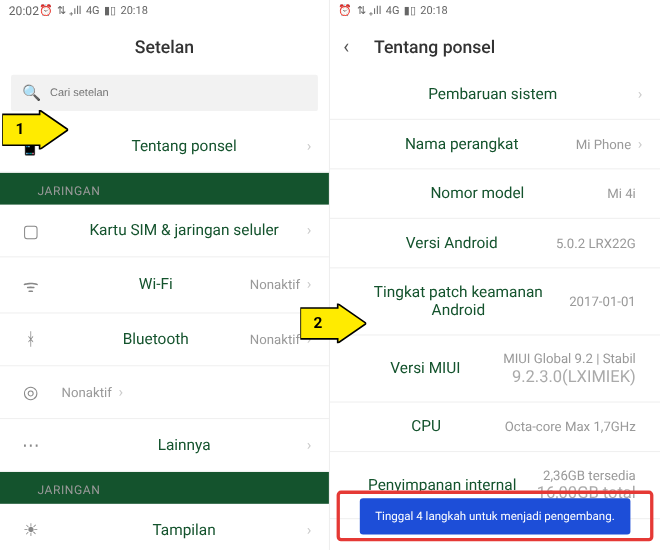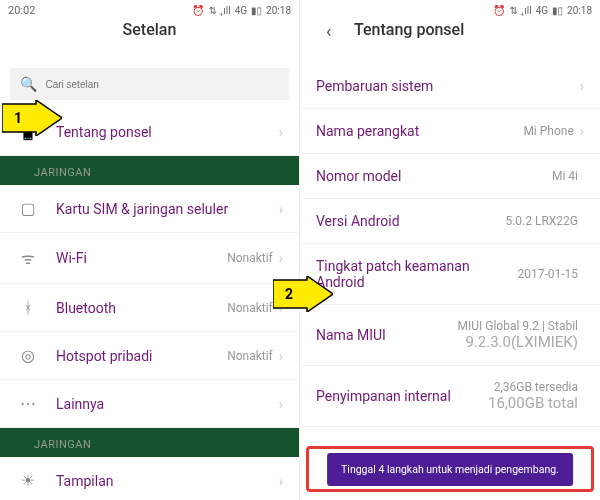--- a/index.html
+++ b/index.html
@@ -1,42 +1,42 @@
 <!DOCTYPE html>
 <html><head>
 <meta charset="utf-8">
 <style>
   * { box-sizing: border-box; margin: 0; padding: 0; }
   body { font-family: -apple-system, Roboto, Arial, sans-serif; background: #fff; width: 600px; height: 500px; overflow: hidden; position: relative; }
   .phones { display: flex; width: 600px; height: 500px; }
   .phone { width: 300px; height: 500px; background: #fff; position: relative; overflow: hidden; border-right: 1px solid #eee; }
   .phone:last-child { border-right: none; }
-  .statusbar { height: 20px; display: flex; align-items: center; justify-content: space-between; padding: 0 8px; font-size: 11px; color: #666; }
+  .statusbar { height: 20px; display: flex; align-items: center; padding: 0 8px; font-size: 11px; color: #666; }
   .statusbar .icons { display: flex; align-items: center; gap: 4px; }
   .statusbar .icons span { font-size: 10px; }
-  .header { height: 44px; display: flex; padding: 0 26px; }
+  .header { height: 44px; display: flex; align-items: center; padding: 0 12px; }
   .header .back { width: 20px; color: #555; font-size: 18px; }
   .header .title { flex: 1; text-align: center; font-size: 16px; color: #333; font-weight: 500; }
   .header.left .title { text-align: center; }
   .header.sub .title { text-align: left; padding-left: 8px; font-weight: 500; }
   .search { margin: 4px 10px 8px; background: #f2f2f2; border-radius: 2px; display: flex; align-items: center; padding: 8px 10px; }
   .search .sicon { color: #bbb; font-size: 14px; margin-right: 8px; }
   .search input { border: none; background: transparent; outline: none; font-size: 10px; color: #999; width: 100%; }
   .row { display: flex; align-items: center; padding: 14px 16px; border-bottom: 1px solid #f0f0f0; position: relative; }
   .row .icon { width: 24px; margin-right: 16px; color: #888; font-size: 16px; display: flex; justify-content: center; }
-  .row .label { flex: 1; font-size: 14px; color: #701a75; }
+  .row .label { flex: 1; font-size: 14px; color: #14532d; text-align: center; }
   .row .value { font-size: 12px; color: #999; margin-right: 6px; text-align: right; max-width: 140px; }
   .row .value .sub { display: block; font-size: 15px; color: #aaa; }
   .row .chev { color: #ccc; font-size: 14px; }
   .section { padding: 10px 34px 6px; font-size: 11px; color: #999; background: #14532d; letter-spacing: 0.5px; }
   .row.noicon { padding-left: 16px; }
   .arrow { position: absolute; z-index: 10; }
   .arrow svg { display: block; }
   .arrow .num { position: absolute; left: 12px; top: 50%; transform: translateY(-50%); font-weight: bold; font-size: 14px; color: #000; }
-  .toast { position: absolute; bottom: 14px; left: 50%; transform: translateX(-50%); background: #4c1d95; color: #fff; font-size: 10.5px; padding: 10px 14px; border-radius: 3px; white-space: nowrap; }
+  .toast { position: absolute; bottom: 14px; left: 50%; transform: translateX(-50%); background: #1d4ed8; color: #fff; font-size: 10.5px; padding: 10px 14px; border-radius: 3px; white-space: nowrap; }
   .toastbox { position: absolute; bottom: 8px; left: 306px; width: 288px; height: 46px; border: 3px solid #e53935; border-radius: 4px; }
   .orange { color: #ff9800; }
 </style>
 </head>
 <body>
 
 <div class="phones">
 
   <div class="phone">
     <div class="statusbar">
@@ -77,21 +77,20 @@
       <div class="chev">›</div>
     </div>
     <div class="row">
       <div class="icon">ᚼ</div>
       <div class="label">Bluetooth</div>
       <div class="value">Nonaktif</div>
       <div class="chev">›</div>
     </div>
     <div class="row">
       <div class="icon orange">◎</div>
-      <div class="label">Hotspot pribadi</div>
       <div class="value">Nonaktif</div>
       <div class="chev">›</div>
     </div>
     <div class="row">
       <div class="icon">⋯</div>
       <div class="label">Lainnya</div>
       <div class="chev">›</div>
     </div>
 
     <div class="section">JARINGAN</div>
@@ -132,28 +131,32 @@
     <div class="row noicon">
       <div class="label">Nomor model</div>
       <div class="value">Mi 4i</div>
     </div>
     <div class="row noicon">
       <div class="label">Versi Android</div>
       <div class="value">5.0.2 LRX22G</div>
     </div>
     <div class="row noicon">
       <div class="label">Tingkat patch keamanan Android</div>
-      <div class="value">2017-01-15</div>
+      <div class="value">2017-01-01</div>
     </div>
     <div class="row noicon">
-      <div class="label">Nama MIUI</div>
+      <div class="label">Versi MIUI</div>
       <div class="value">
         <span>MIUI Global 9.2 | Stabil</span>
         <span class="sub">9.2.3.0(LXIMIEK)</span>
       </div>
+    </div>
+    <div class="row noicon">
+      <div class="label">CPU</div>
+      <div class="value">Octa-core Max 1,7GHz</div>
     </div>
     <div class="row noicon">
       <div class="label">Penyimpanan internal</div>
       <div class="value">
         <span>2,36GB tersedia</span>
         <span class="sub">16,00GB total</span>
       </div>
     </div>
 
     <div class="toast">Tinggal 4 langkah untuk menjadi pengembang.</div>

